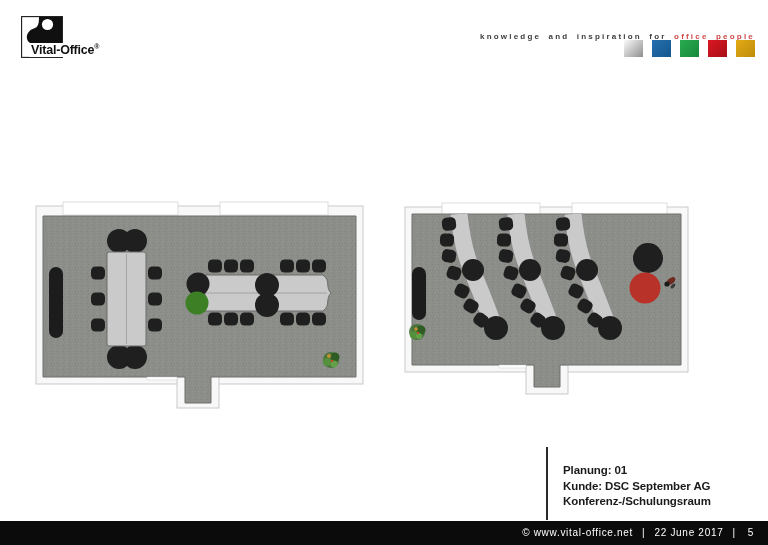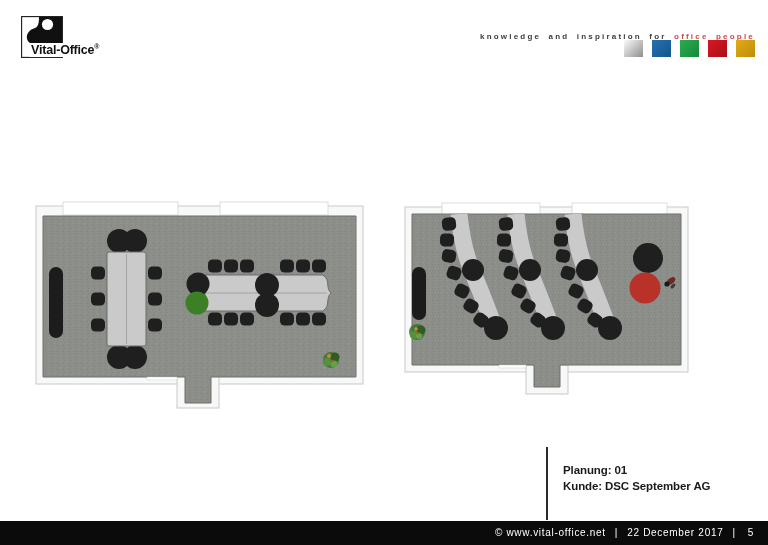--- a/index.html
+++ b/index.html
@@ -202,19 +202,20 @@
         <circle cx="-1" cy="1" r="2.6" fill="#1a1a1a"></circle>
         <ellipse cx="5" cy="3" rx="3" ry="1.6" transform="rotate(-50 5 3)" fill="#3a3a3a"></ellipse>
       </g>
     </g>
   </svg>
 
   <div class="info-rule"></div>
   <div class="plan-info">
     <div>Planung: 01</div>
     <div>Kunde: DSC September AG</div>
+    <div>Konferenz-/Schulungsraum</div>
   </div>
 
   <div class="footer">
-    <span>© www.vital-office.net</span><span class="sep">|</span><span>22 December 2017</span><span class="sep">|</span><span class="pagenum">5</span>
+    <span>© www.vital-office.net</span><span class="sep">|</span><span>22 June 2017</span><span class="sep">|</span><span class="pagenum">5</span>
   </div>
 
 </div>
 
 </body></html>

